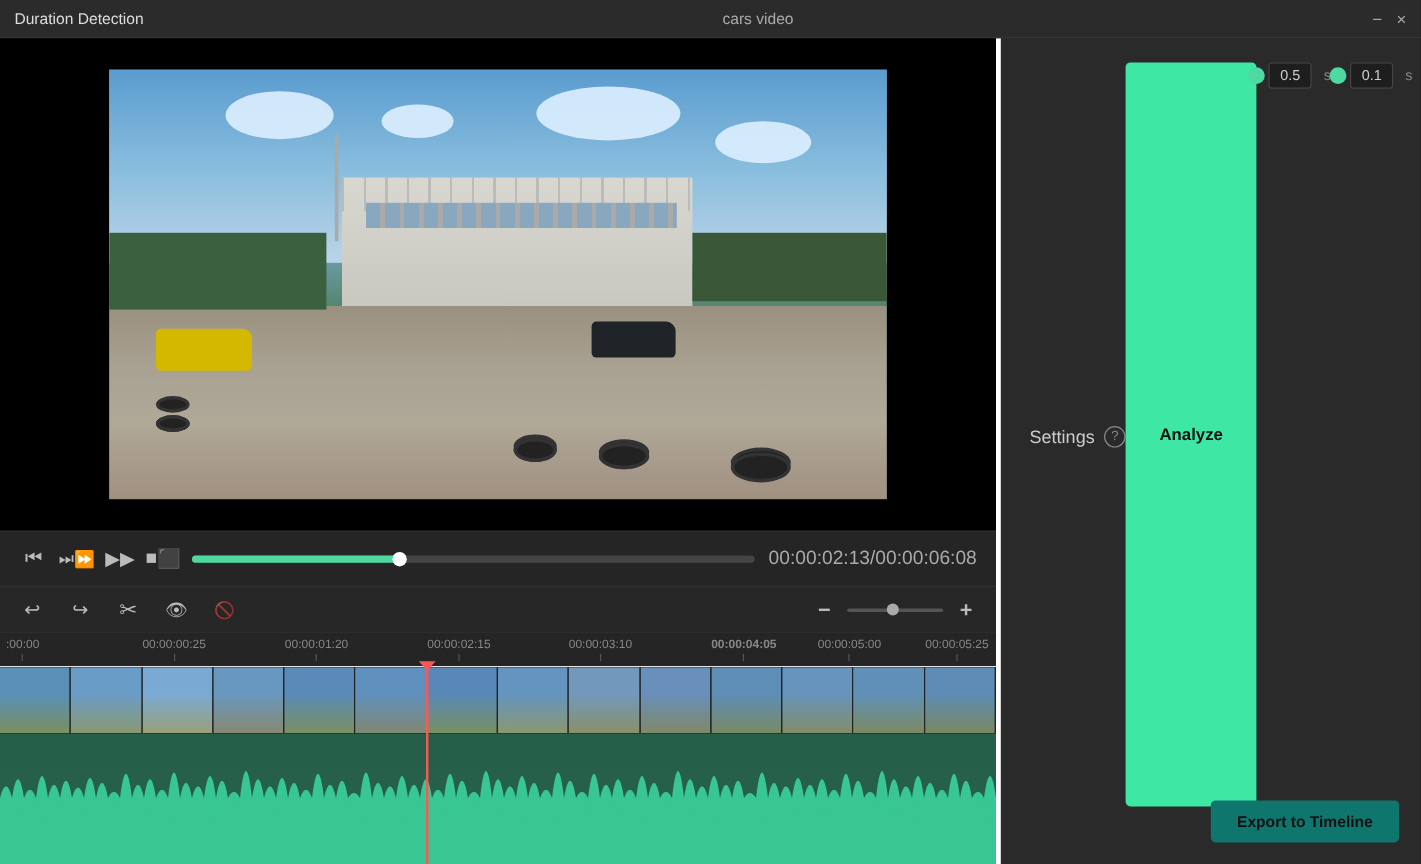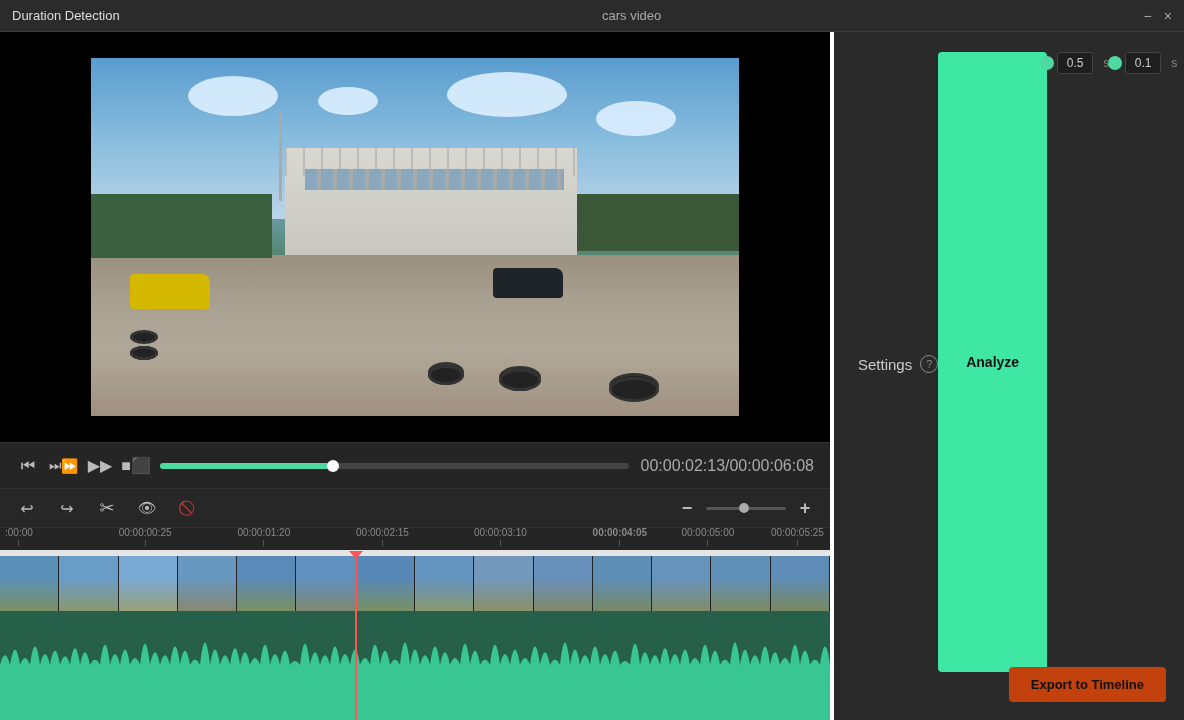--- a/index.html
+++ b/index.html
@@ -182,21 +182,21 @@
       position: relative;
     }
     #timeline-ruler {
       display: flex;
       align-items: flex-end;
       height: 28px;
       background: #252525;
       padding: 0 0 4px 0;
       position: relative;
       overflow: hidden;
-      border-bottom: 6px solid #e5e5e5;
+      border-bottom: 1px solid #e5e5e5;
     }
     .ruler-mark {
       position: absolute;
       bottom: 4px;
       display: flex;
       flex-direction: column;
       align-items: center;
     }
     .ruler-label {
       font-size: 10px;
@@ -353,21 +353,21 @@
       color: #888;
       font-size: 12px;
       min-width: 12px;
     }
 
     
     #export-btn {
       position: absolute;
       bottom: 18px;
       right: 18px;
-      background: #c2410c;
+      background: #0f766e;
       color: #111;
       border: none;
       border-radius: 4px;
       padding: 10px 22px;
       font-size: 13px;
       font-weight: 600;
       cursor: pointer;
     }
 
     

